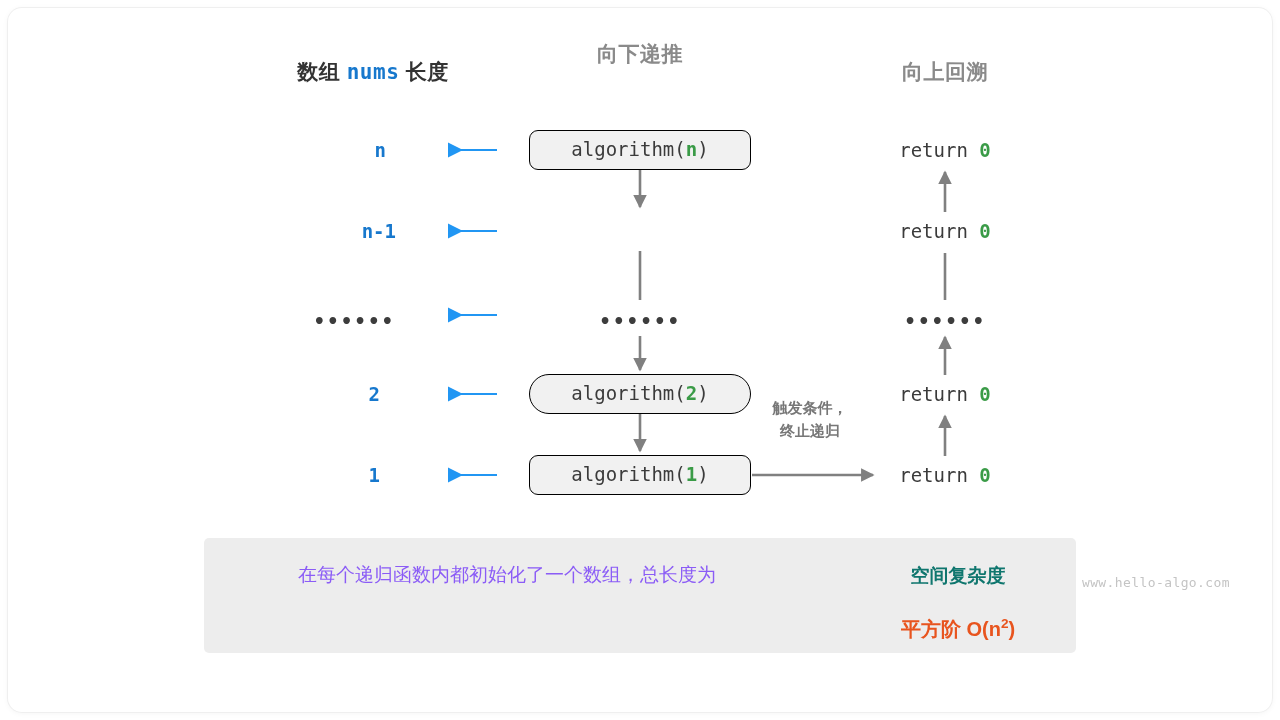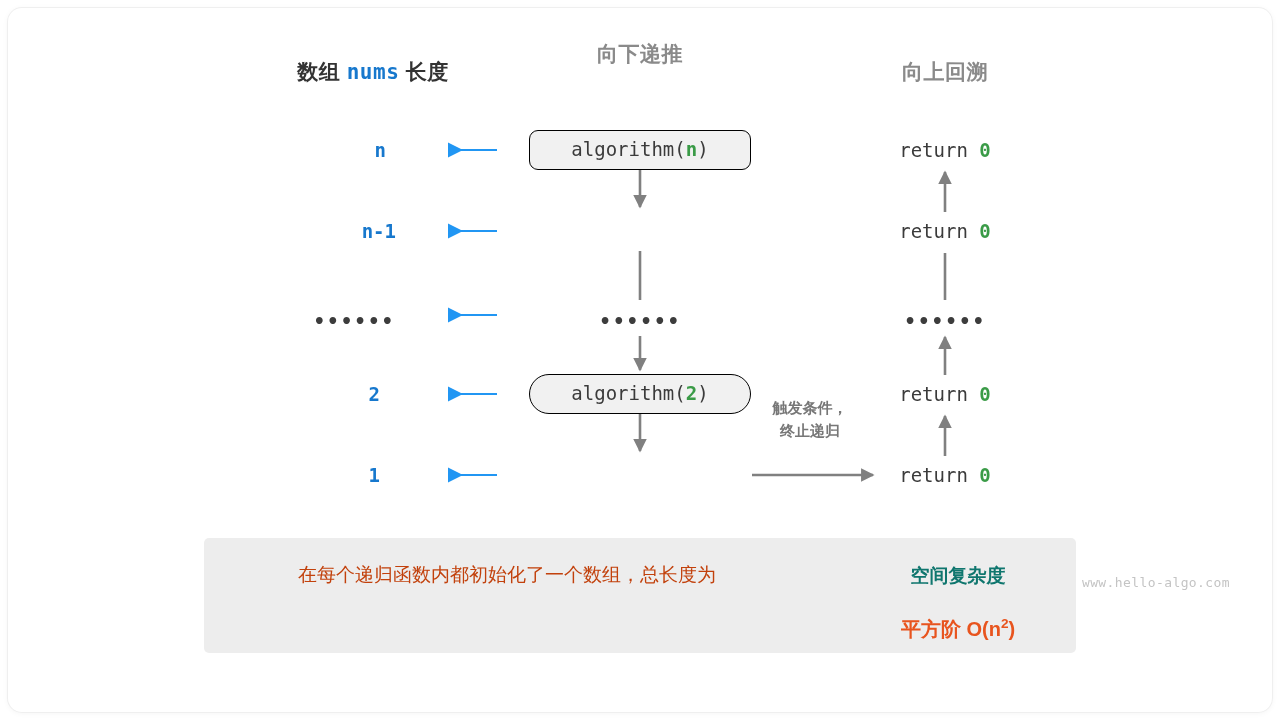--- a/index.html
+++ b/index.html
@@ -117,21 +117,21 @@
 
   
   .summary-box {
     position: absolute;
     background: #ededed;
     border-radius: 5px;
   }
   .summary-text {
     position: absolute;
     font-size: 19px;
-    color: #c2410c;
+    color: #8b5cf6;
     white-space: nowrap;
     transform: translate(-50%, -50%);
   }
   .formula {
     position: absolute;
     font-size: 20px;
     font-weight: bold;
     color: #4a4a4a;
     white-space: nowrap;
     transform: translate(-50%, -50%);
@@ -198,20 +198,23 @@
   <div class="dots right-anchor" style="left:395px; top:321px;">••••••</div>
   <div class="len-label" style="left:380px; top:394px;">2</div>
   <div class="len-label" style="left:380px; top:475px;">1</div>
 
   <div class="call-box" style="left:640px; top:150px; width:220px;">
     <span>algorithm(</span><span class="arg">n</span><span>)</span>
   </div>
   <div class="dots" style="left:640px; top:321px;">••••••</div>
   <div class="call-box" style="left:640px; top:394px; width:220px;border-radius:20px;">
     <span>algorithm(</span><span class="arg">2</span><span>)</span>
+  </div>
+  <div class="call-box" style="left:640px; top:475px; width:220px;">
+    <span>algorithm(</span><span class="arg">1</span><span>)</span>
   </div>
 
   <div class="ret-label" style="left:945px; top:150px;">
     <span>return</span>
     <span class="zero">0</span>
   </div>
   <div class="ret-label" style="left:945px; top:231px;">
     <span>return</span>
     <span class="zero">0</span>
   </div>

